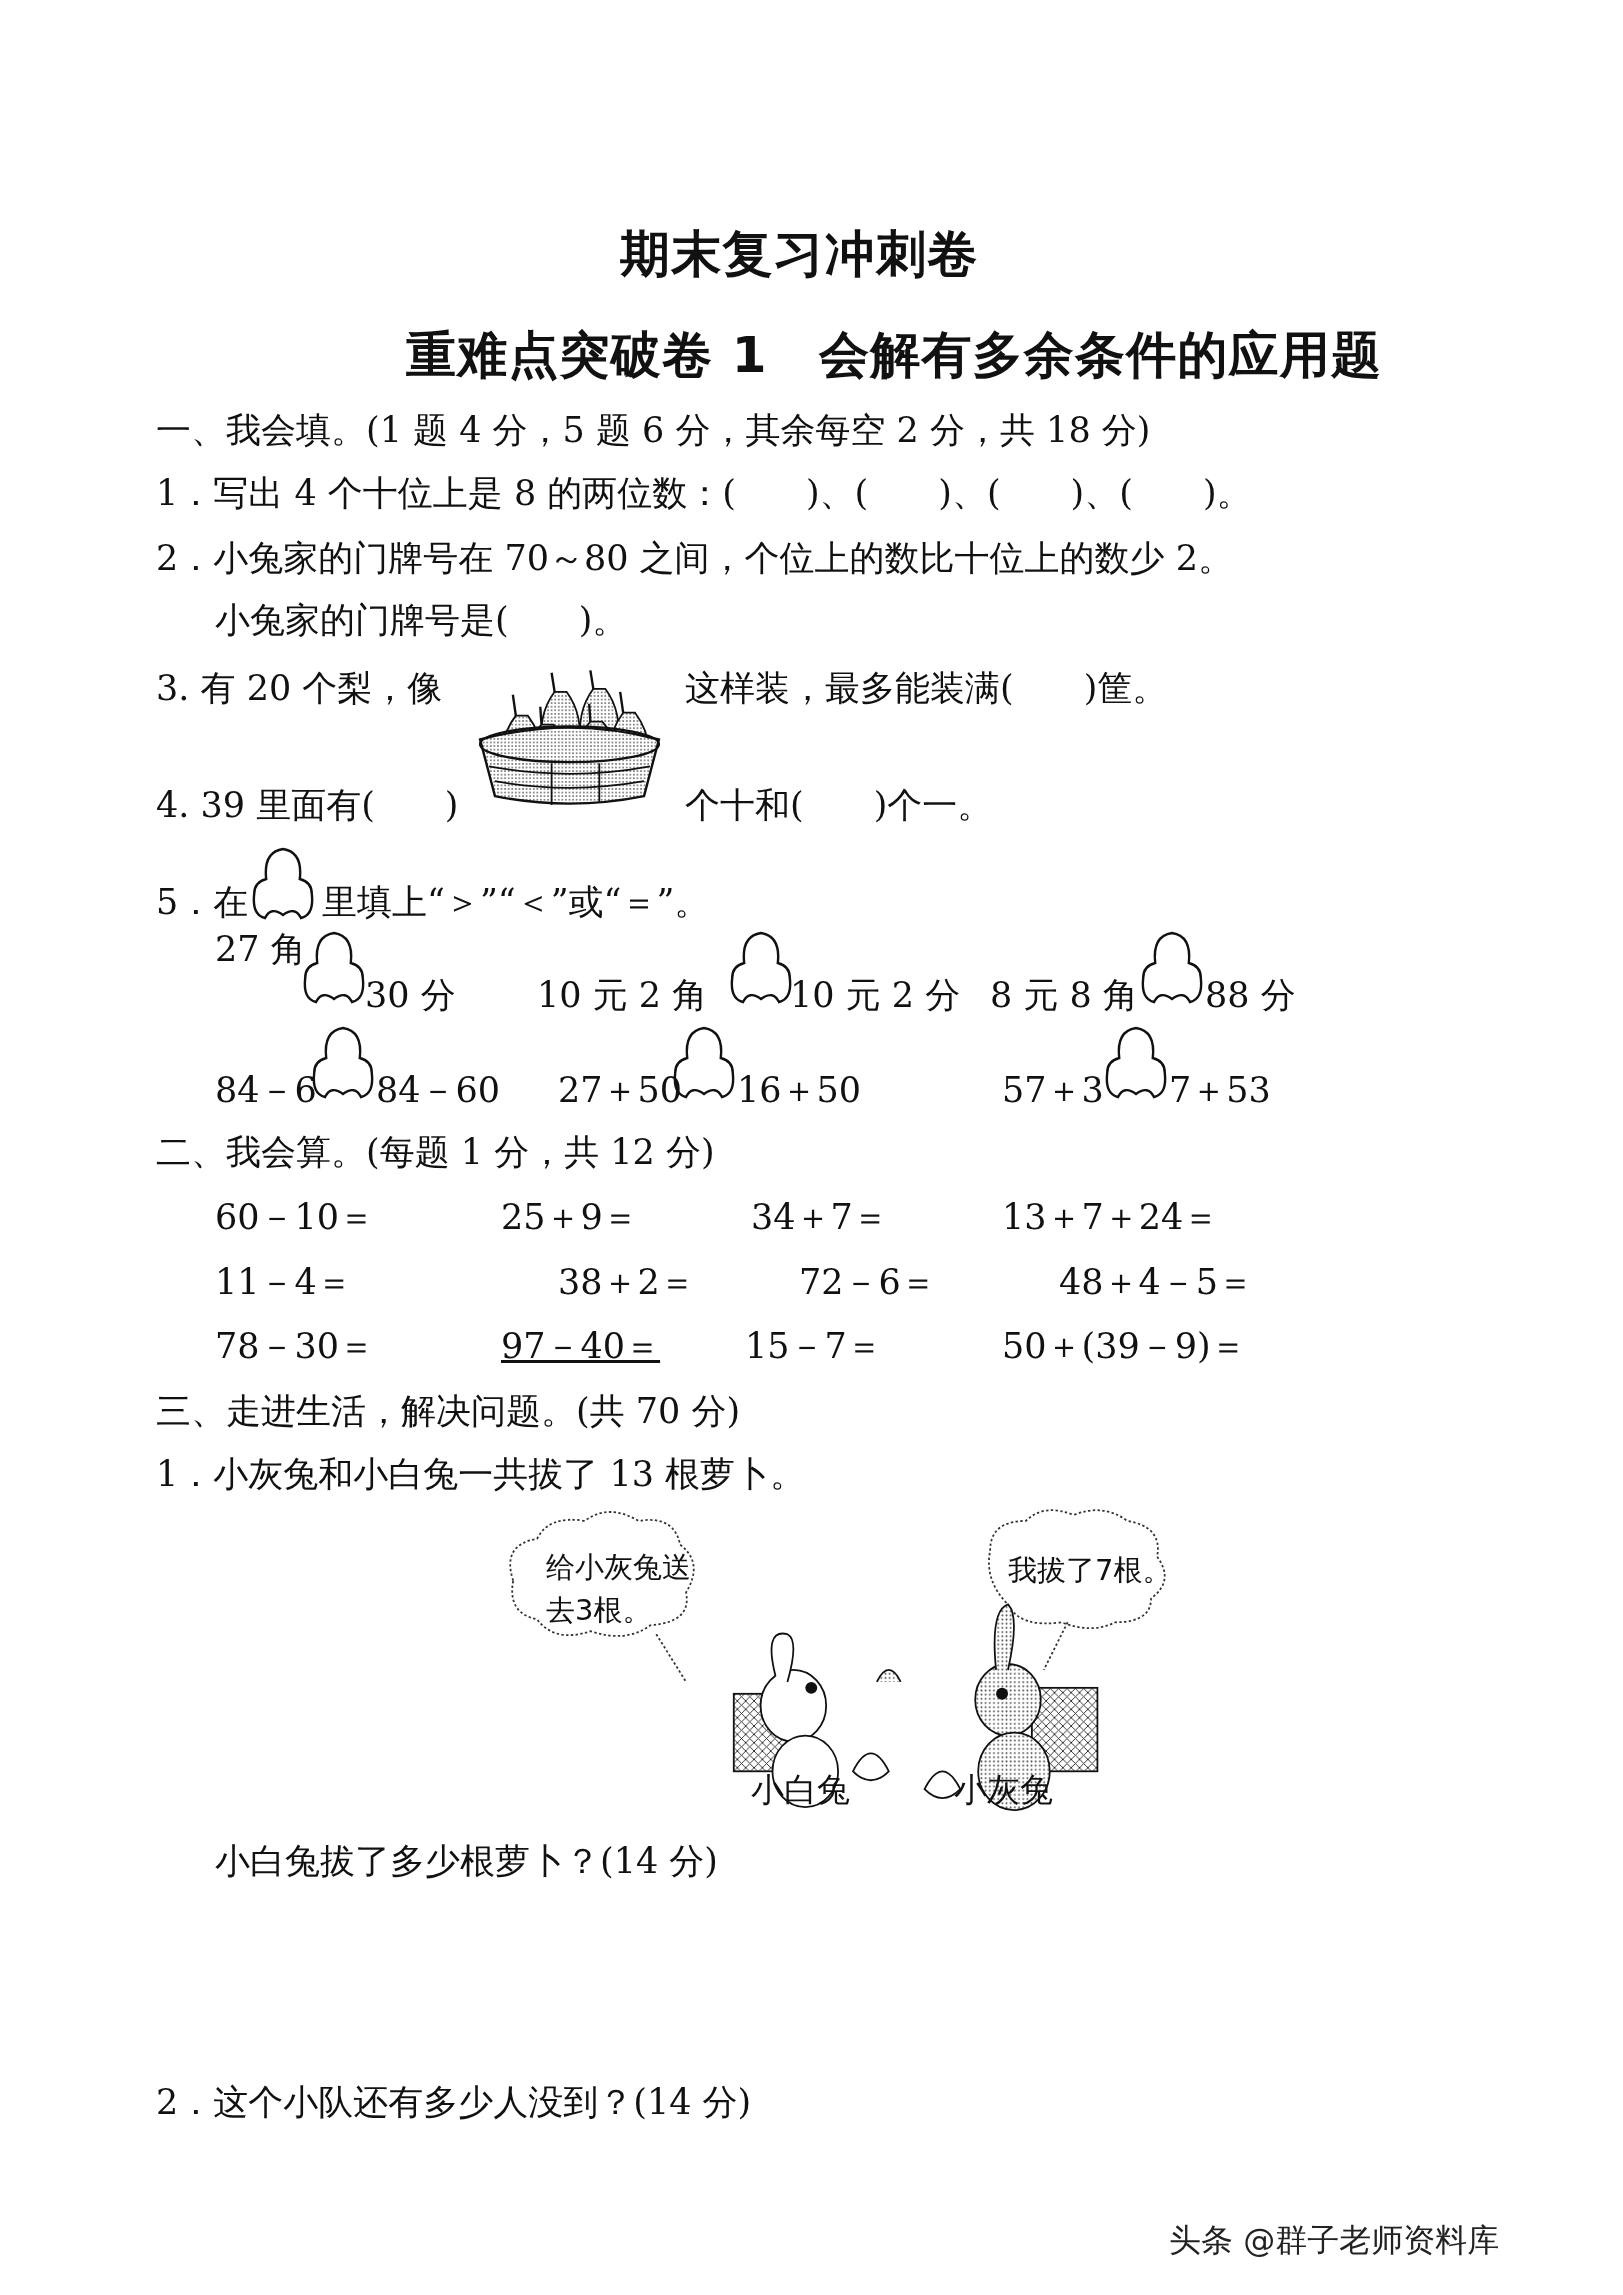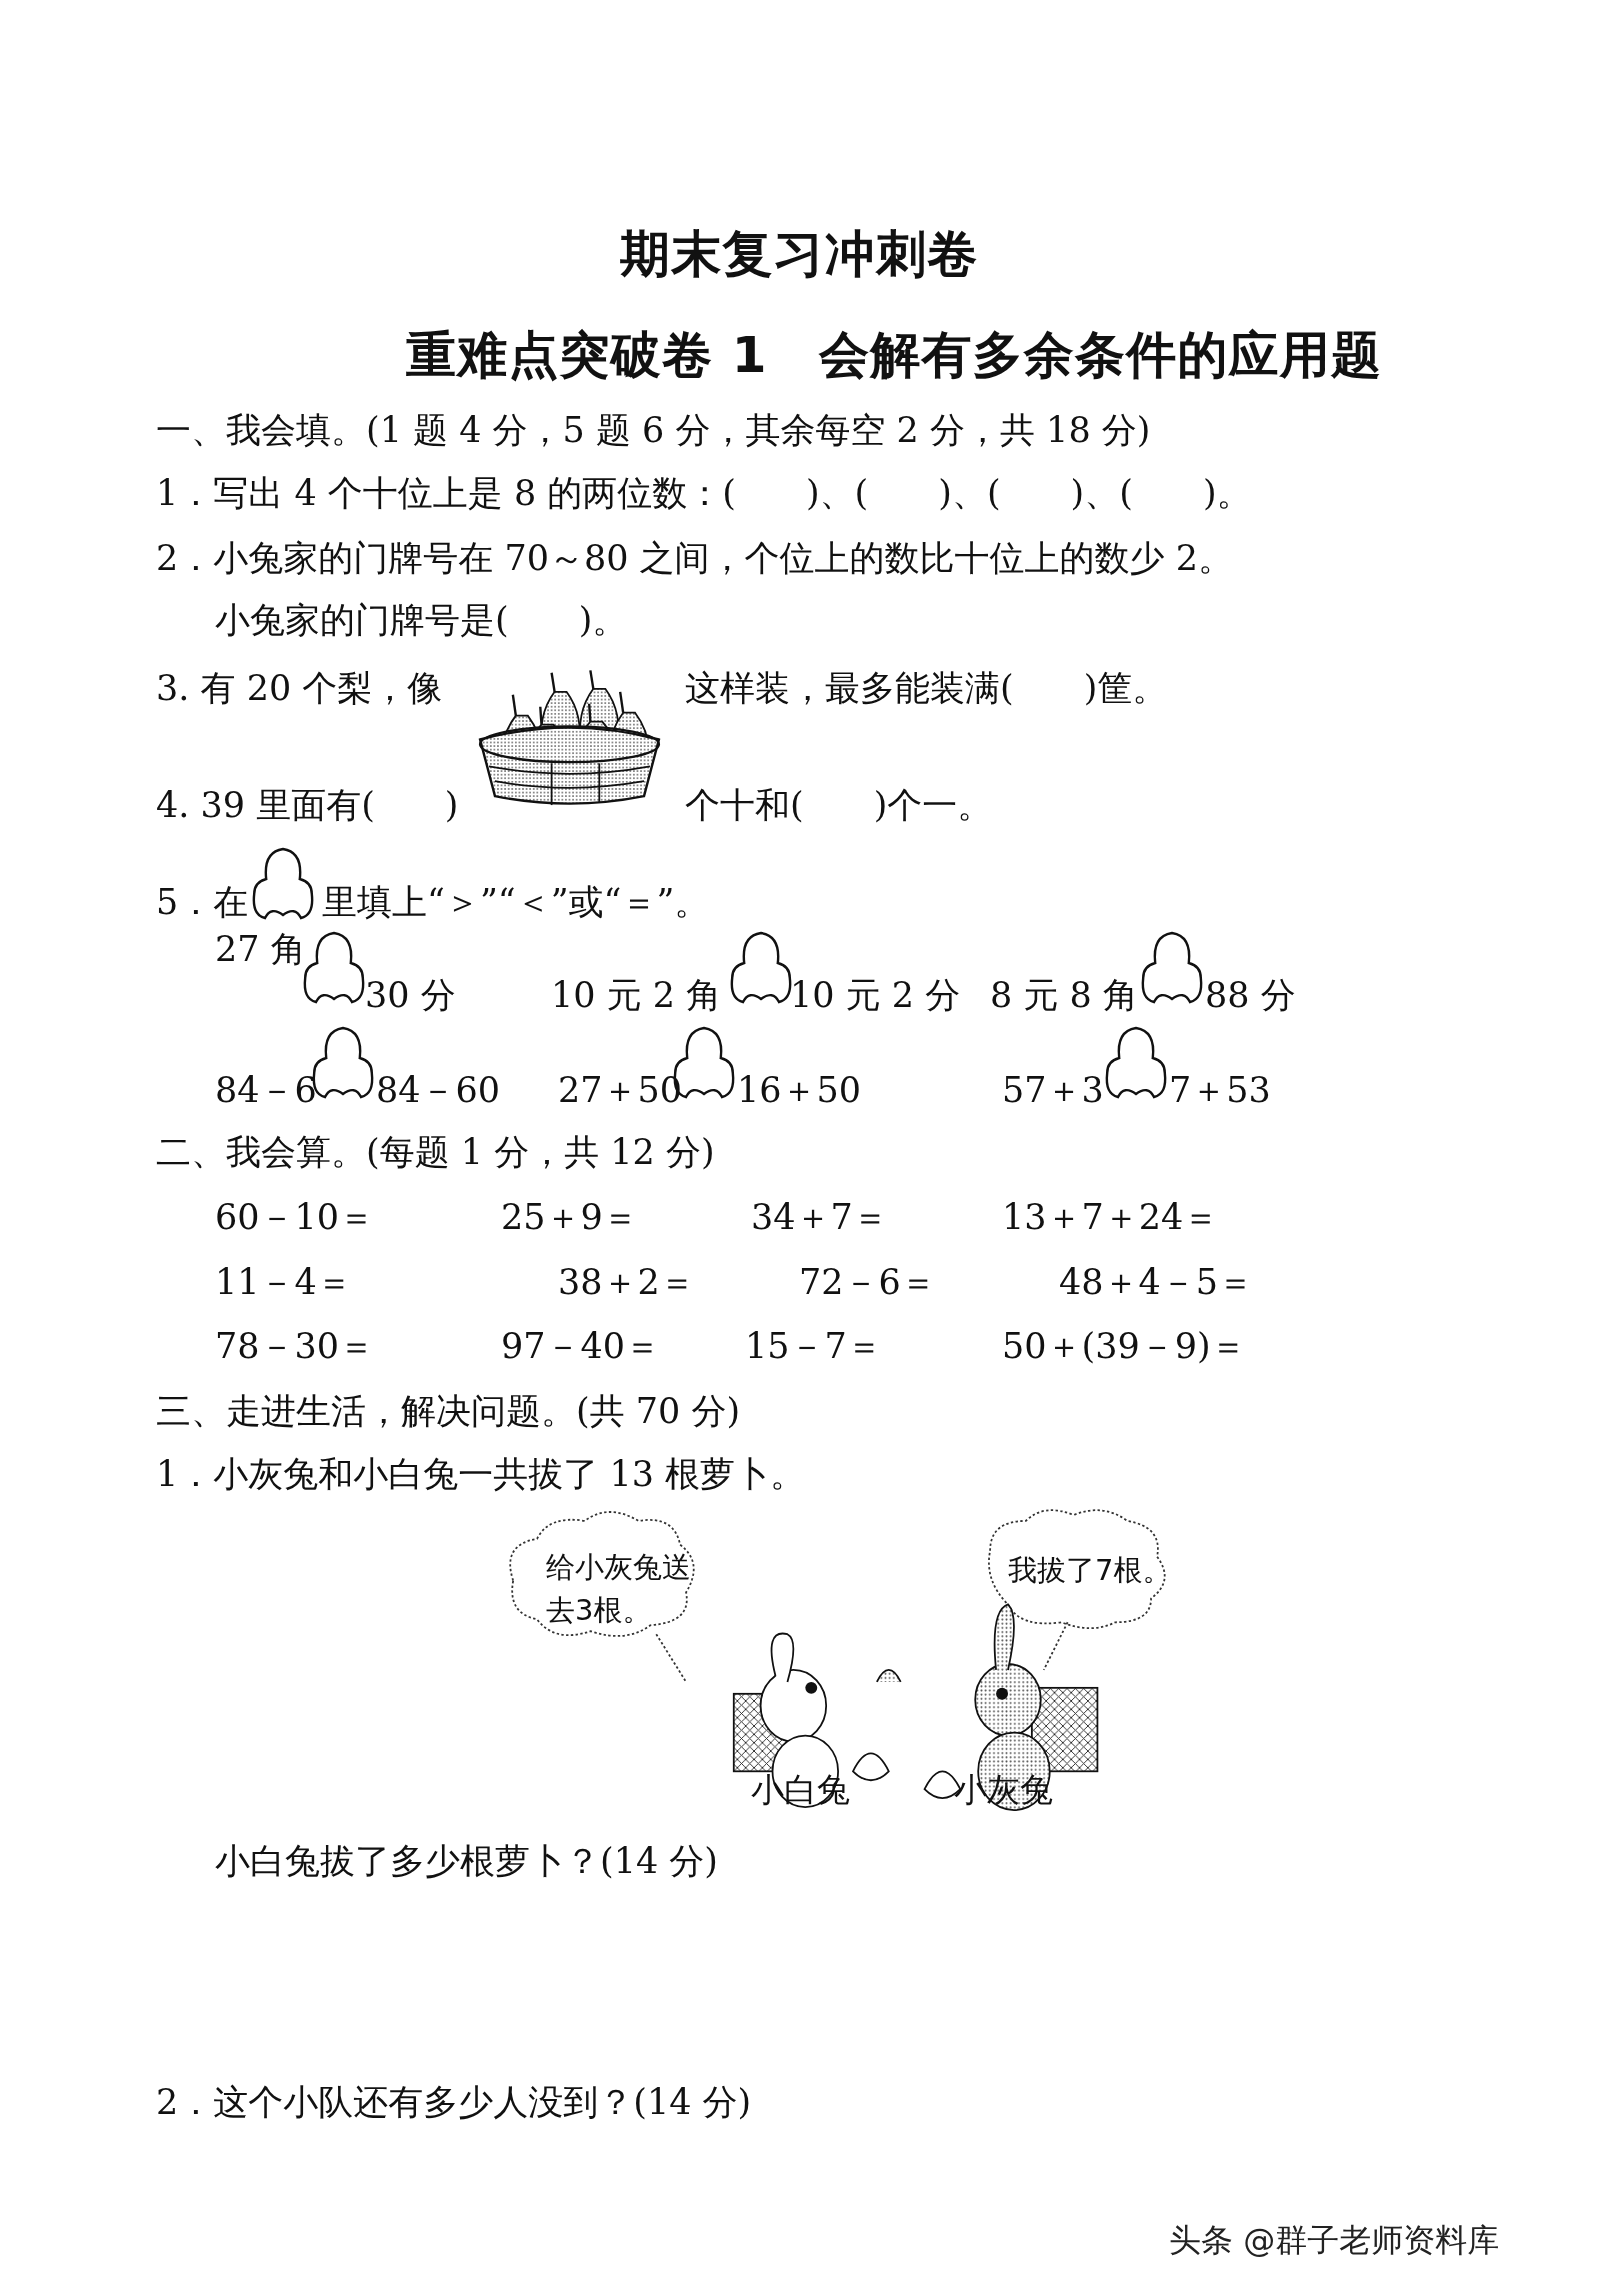--- a/index.html
+++ b/index.html
@@ -83,21 +83,21 @@
 <div class="abs line" style="left:322px; top:881px;">里填上“＞”“＜”或“＝”。</div>
 
 <div class="abs line" style="left:215px; top:928px;">27 角</div>
 <div class="cloud" style="left:301px; top:930px;">
     <svg width="66" height="78" viewBox="0 0 110 130">
       <path d="M25 120 q-22 -5 -18 -40 q0 -20 20 -25 q-5 -45 28 -50 q33 5 28 50 q20 5 20 25 q4 35 -18 40 q-10 -20 -30 -5 q-20 -15 -30 5 z" fill="none" stroke="#111" stroke-width="4"></path>
     </svg>
   </div>
 <div class="abs line" style="left:365px; top:974px;">30 分</div>
 
-<div class="abs line" style="left:551px; top:974px;">10 元 2 角</div>
+<div class="abs line" style="left:537px; top:974px;">10 元 2 角</div>
 <div class="cloud" style="left:728px; top:930px;">
     <svg width="66" height="78" viewBox="0 0 110 130">
       <path d="M25 120 q-22 -5 -18 -40 q0 -20 20 -25 q-5 -45 28 -50 q33 5 28 50 q20 5 20 25 q4 35 -18 40 q-10 -20 -30 -5 q-20 -15 -30 5 z" fill="none" stroke="#111" stroke-width="4"></path>
     </svg>
   </div>
 <div class="abs line" style="left:790px; top:974px;">10 元 2 分</div>
 
 <div class="abs line" style="left:990px; top:974px;">8 元 8 角</div>
 <div class="cloud" style="left:1139px; top:930px;">
     <svg width="66" height="78" viewBox="0 0 110 130">
@@ -136,21 +136,21 @@
 <div class="abs line" style="left:501px; top:1196px;">25＋9＝</div>
 <div class="abs line" style="left:751px; top:1196px;">34＋7＝</div>
 <div class="abs line" style="left:1002px; top:1196px;">13＋7＋24＝</div>
 
 <div class="abs line" style="left:215px; top:1261px;">11－4＝</div>
 <div class="abs line" style="left:558px; top:1261px;text-align:right;">38＋2＝</div>
 <div class="abs line" style="left:799px; top:1261px;">72－6＝</div>
 <div class="abs line" style="left:1059px; top:1261px;">48＋4－5＝</div>
 
 <div class="abs line" style="left:215px; top:1325px;">78－30＝</div>
-<div class="abs line" style="left:501px; top:1325px;">97－40＝</div>
+<div class="abs line" style="left:501px; top:1325px;text-decoration:underline;">97－40＝</div>
 <div class="abs line" style="left:745px; top:1325px;">15－7＝</div>
 <div class="abs line" style="left:1002px; top:1325px;">50＋(39－9)＝</div>
 
 <div class="abs line" style="left:156px; top:1390px;">三、走进生活，解决问题。(共 70 分)</div>
 <div class="abs line" style="left:156px; top:1453px;">1．小灰兔和小白兔一共拔了 13 根萝卜。</div>
 
 <div class="abs" style="left:495px; top:1509px; width:716px; height:310px;">
   <svg width="716" height="310" viewBox="0 0 1200 520">
     <defs>
       <pattern id="dots2" width="7" height="7" patternUnits="userSpaceOnUse">

